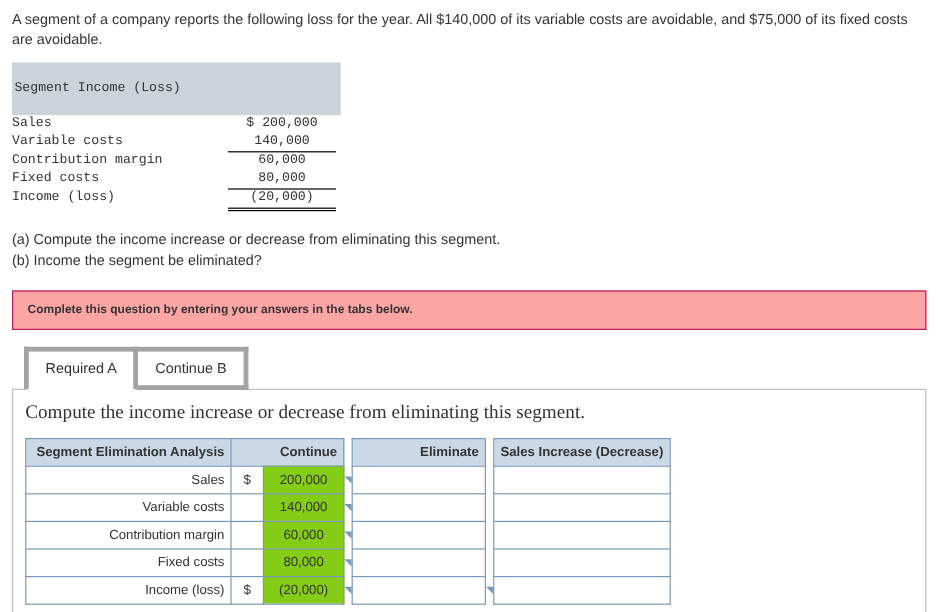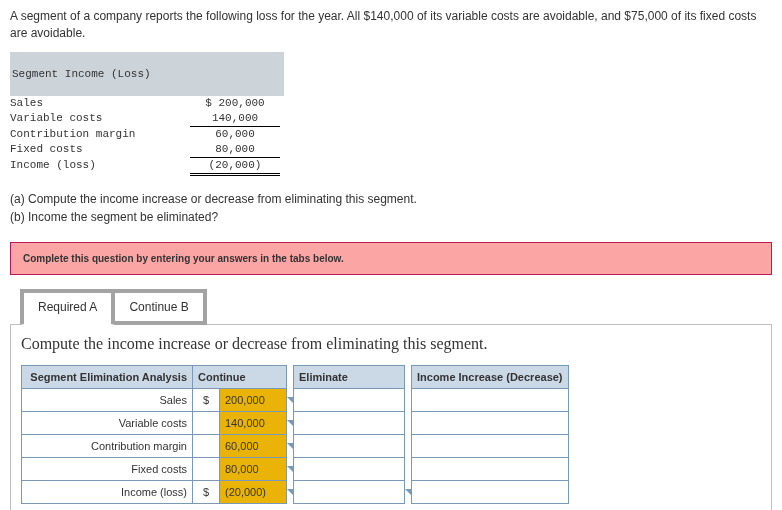--- a/index.html
+++ b/index.html
@@ -95,34 +95,34 @@
     }
     table.analysis th,
     table.analysis td {
       border: 1px solid #7a99b7;
       padding: 3px 5px;
       height: 16px;
     }
     table.analysis th {
       background: #cbd9e6;
       font-weight: bold;
-      text-align: left;
+      text-align: right;
     }
     table.analysis .rlabel {
       width: 160px;
       text-align: right;
     }
     table.analysis .dollar {
       width: 16px;
       text-align: center;
     }
     table.analysis .num {
       width: 56px;
-      text-align: left;
-      background: #eab308;
+      text-align: center;
+      background: #84cc16;
     }
     table.analysis .inp {
       background: #fff;
     }
     table.analysis .mark {
       width: 6px;
       border: none;
       padding: 0;
     }
     .corner {
@@ -198,21 +198,21 @@
     <div class="pane-instruction">Compute the income increase or decrease from eliminating this segment.</div>
 
     <table class="analysis">
       <tbody>
           <tr>
         <th class="rlabel">Segment Elimination Analysis</th>
         <th colspan="2">Continue</th>
         <td class="mark"></td>
         <th class="th-wide">Eliminate</th>
         <td class="mark"></td>
-        <th class="th-wide">Income Increase (Decrease)</th>
+        <th class="th-wide">Sales Increase (Decrease)</th>
       </tr>
       <tr>
         <td class="rlabel">Sales</td>
         <td class="dollar">$</td>
         <td class="num">200,000</td>
         <td class="mark">
               <div class="corner"></div>
             </td>
         <td class="inp"></td>
         <td class="mark"></td>

